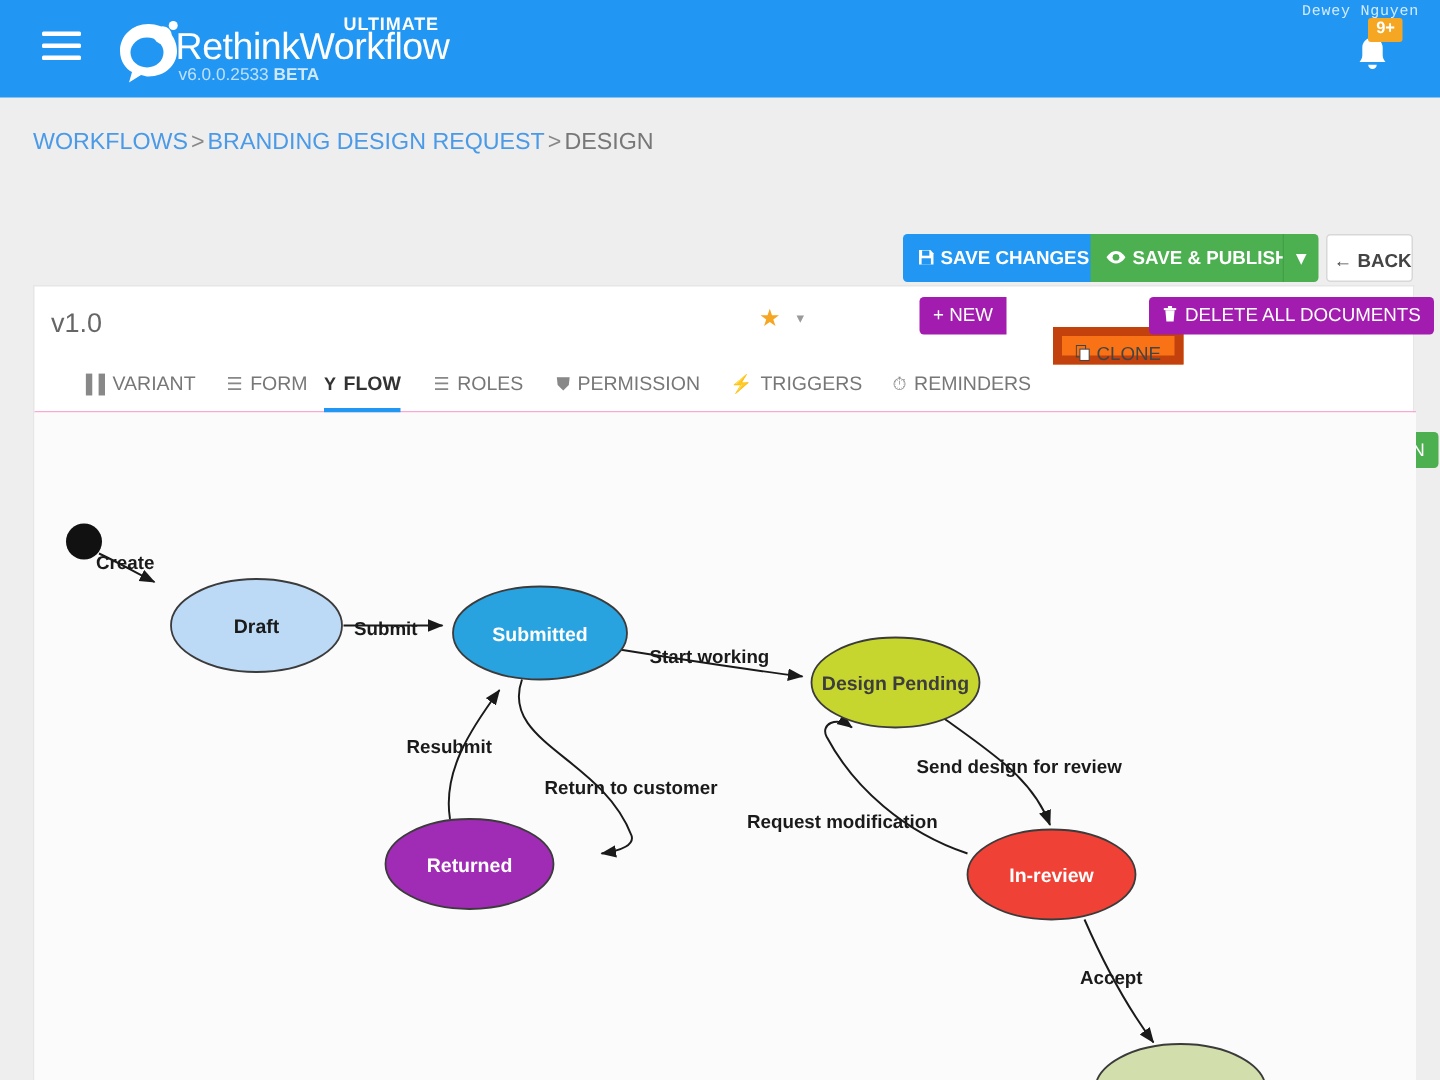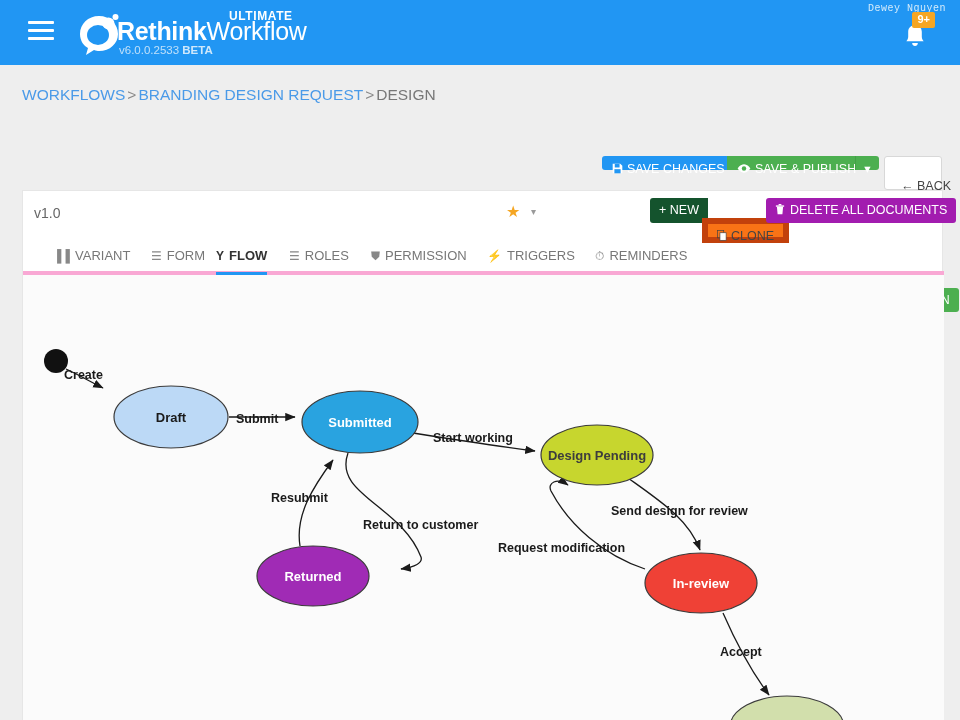--- a/index.html
+++ b/index.html
@@ -32,21 +32,21 @@
   #logo-mark {
     position: absolute; left: 0; top: 4px;
     width: 48px; height: 48px;
   }
   #brand-text {
     position: absolute; left: 42px; top: 13px;
     font-size: 25px; line-height: 1;
     color: #ffffff; white-space: nowrap;
     letter-spacing: -0.3px;
   }
-  #brand-text .b1 { font-weight: bold; }
+  #brand-text .b1 { font-weight: normal; }
   #brand-text .b2 { font-weight: 300; }
   #brand-version {
     position: absolute; left: 44px; top: 38px;
     font-size: 11.5px; color: #bfe0fa; white-space: nowrap;
   }
   #brand-version .beta { font-weight: bold; color: #cfe8fb; }
   #ultimate {
     position: absolute; left: 229px; top: 9px;
     font-size: 12px; font-weight: bold;
     color: #ffffff; letter-spacing: 0.6px;
@@ -76,82 +76,83 @@
   #breadcrumb {
     position: absolute; left: 22px; top: 21px;
     font-size: 15.5px; color: #777777; white-space: nowrap;
   }
   #breadcrumb a { color: #4a9ae8; text-decoration: none; cursor: pointer; }
   #breadcrumb .sep { color: #888888; padding: 0 2px; }
 
   
   .hbtn {
     position: absolute; top: 91px;
-    height: 14px; line-height: 26px;
+    height: 32px; line-height: 26px;
     font-size: 12.5px; color: #ffffff;
     padding: 0 10px; border: 0; cursor: pointer;
     white-space: nowrap; border-radius: 2px;
     font-family: "Liberation Sans", sans-serif;
+    font-weight: bold;
   }
   #btn-save-changes { left: 602px; background: #2196f3; border-radius: 3px 0 0 3px; }
   #btn-save-publish { left: 727px; background: #4caf50; border-radius: 0; }
   #btn-publish-caret {
     left: 855px; background: #4caf50; width: 24px;
     border-left: 1px solid #43a047; border-radius: 0 3px 3px 0;
     text-align: center; padding: 0;
   }
   #btn-back {
     left: 884px; background: #ffffff; color: #444444;
     border: 1px solid #d8d8d8; border-radius: 3px;
-    width: 58px; text-align: center; padding: 16px;
+    width: 58px; text-align: center; padding: 4px;
   }
 
   
   #card {
     position: absolute; left: 22px; top: 125px;
     width: 921px; height: 530px;
     background: #ffffff;
     border: 1px solid #e6e6e6;
     border-bottom: 0;
   }
 
   
   #version-row { position: absolute; left: 0; top: 0; width: 921px; height: 45px; }
   #version-label {
     position: absolute; left: 11px; top: 14px;
-    font-size: 14px; color: #666666;
+    font-size: 18px; color: #666666;
   }
   #fav-star {
     position: absolute; left: 483px; top: 11px;
     font-size: 16px; color: #f5a623; cursor: pointer;
   }
   #fav-caret {
     position: absolute; left: 508px; top: 15px;
     font-size: 10px; color: #9a9a9a; cursor: pointer;
   }
   .vbtn {
     position: absolute; top: 7px;
     height: 25px; line-height: 25px;
     font-size: 12.5px; padding: 0 9px;
     border: 0; cursor: pointer; color: #ffffff;
     white-space: nowrap; border-radius: 2px;
     font-family: "Liberation Sans", sans-serif;
   }
-  #btn-new { left: 627px; background: #14532d; border-radius: 3px 0 0 3px; }
+  #btn-new { left: 590px; background: #a21caf; border-radius: 3px 0 0 3px; }
   #btn-clone {
     left: 679px; background: #f97316; color: #444444;
     border: 6px solid #c2410c; border-radius: 0; margin-top: 20px;
   }
   #btn-delete-all { left: 743px; background: #a21caf; border-radius: 3px; }
 
   
   #tabs {
     position: absolute; left: 0; top: 45px;
     width: 921px; height: 39px;
-    border-bottom: 4px solid #f9a8d4;
+    border-bottom: 1px solid #f9a8d4;
   }
   .tab {
     position: absolute; top: 0; height: 39px; line-height: 39px;
     font-size: 13px; color: #777777; cursor: pointer;
     white-space: nowrap;
   }
   .tab.active { color: #333333; font-weight: bold; }
   .tab.active::after {
     content: ""; position: absolute; left: 0; right: 0; bottom: 0;
     height: 3px; background: #2196f3;

